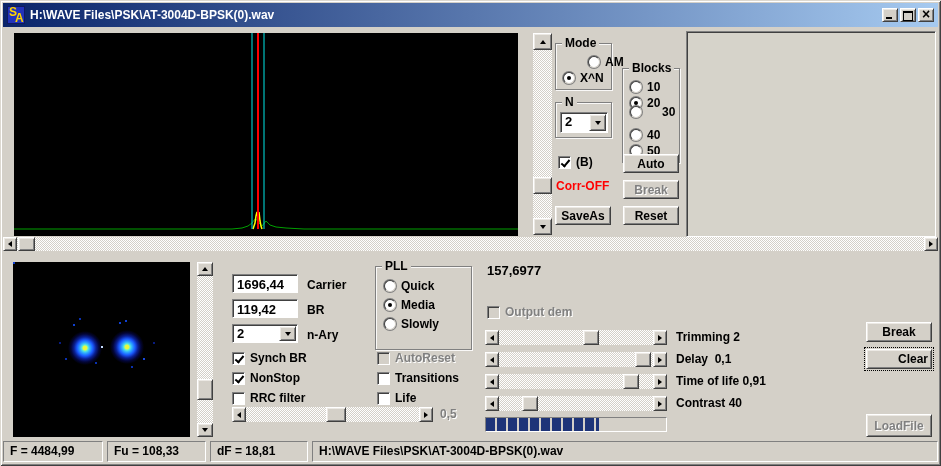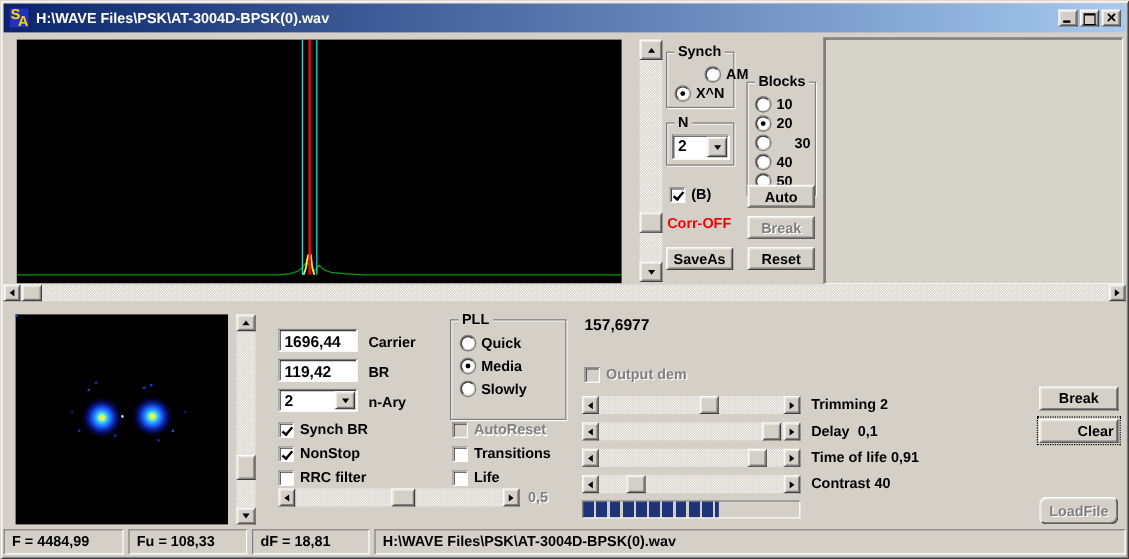--- a/index.html
+++ b/index.html
@@ -95,42 +95,42 @@
     <div class="sb-btn" style="left:0;top:0;width:19px;height:17px;">
         <span class="tri-up"></span>
       </div>
     <div class="thumb" style="left:0;top:144px;width:19px;height:17px;"></div>
     <div class="sb-btn" style="left:0;bottom:0;width:19px;height:17px;">
         <span class="tri-down"></span>
       </div>
   </div>
 
   <div class="abs group" style="left:555px;top:43px;width:57px;height:47px;">
-    <span class="gtitle">Synch</span>
+    <span class="gtitle">Mode</span>
     <div class="row abs" style="left:7px;top:11px;padding-left:25px;">
       <span class="radio"></span>
       <span class="lbl">AM</span>
     </div>
     <div class="row abs" style="left:7px;top:27px;">
       <span class="radio sel"></span>
       <span class="lbl">X^N</span>
     </div>
   </div>
 
   <div class="abs group" style="left:622px;top:43px;width:58px;height:95px;margin-top:25px;">
     <span class="gtitle">Blocks</span>
     <div class="row abs" style="left:7px;top:11px;">
       <span class="radio"></span>
       <span class="lbl">10</span>
     </div>
     <div class="row abs" style="left:7px;top:27px;">
       <span class="radio sel"></span>
       <span class="lbl">20</span>
     </div>
-    <div class="row abs" style="left:7px;top:43px;gap:20px;">
+    <div class="row abs" style="left:7px;top:36px;gap:20px;">
       <span class="radio"></span>
       <span class="lbl">30</span>
     </div>
     <div class="row abs" style="left:7px;top:59px;">
       <span class="radio"></span>
       <span class="lbl">40</span>
     </div>
     <div class="row abs" style="left:7px;top:75px;">
       <span class="radio"></span>
       <span class="lbl">50</span>
@@ -311,20 +311,20 @@
       </div>
   </div>
   <div class="slider-lbl" style="left:676px;top:396px;">Contrast 40</div>
 
   <div class="abs progress" style="left:485px;top:417px;width:182px;height:15px;">
     <div class="fill" style="width:63%;"></div>
   </div>
 
   <div class="abs btn" style="left:866px;top:322px;width:66px;height:20px;">Break</div>
   <div class="abs btn focused" style="left:866px;top:349px;width:66px;height:20px;">Clear</div>
-  <div class="abs btn disabled" style="left:866px;top:414px;width:66px;height:23px;border-radius:6px;">LoadFile</div>
+  <div class="abs btn disabled" style="left:866px;top:414px;width:66px;height:23px;">LoadFile</div>
 
   <div class="spanel" style="left:3px;width:100px;">F = 4484,99</div>
   <div class="spanel" style="left:107px;width:99px;">Fu = 108,33</div>
   <div class="spanel" style="left:210px;width:98px;">dF = 18,81</div>
   <div class="spanel" style="left:312px;width:626px;">H:\WAVE Files\PSK\AT-3004D-BPSK(0).wav</div>
 
 </div>
 
 </body></html>

